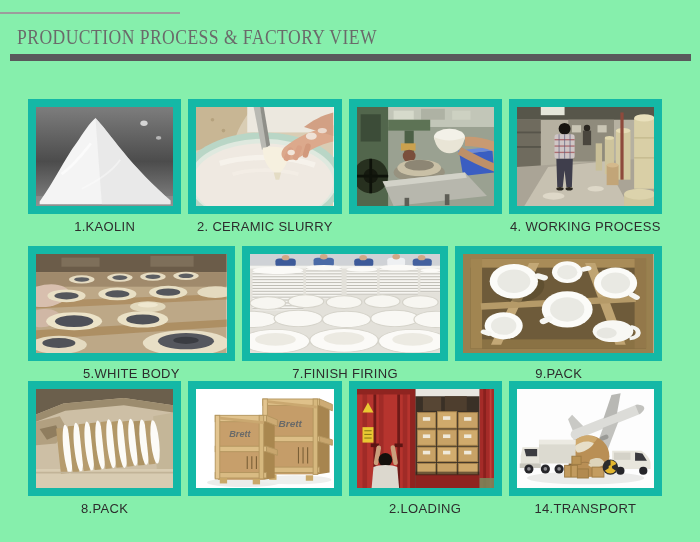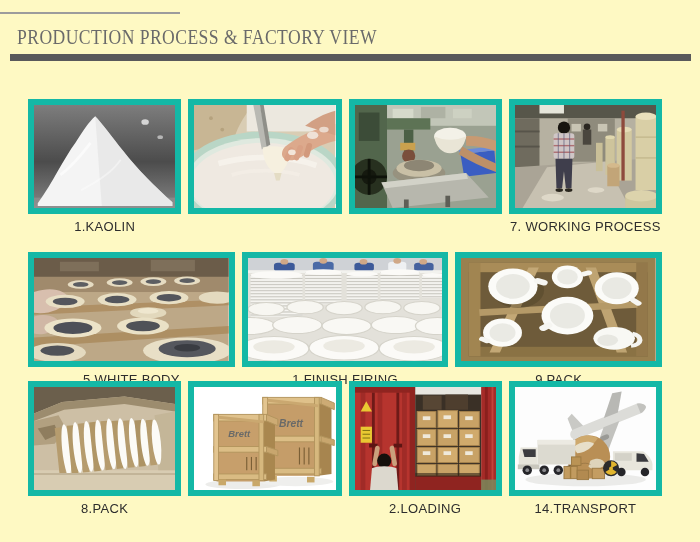--- a/index.html
+++ b/index.html
@@ -1,28 +1,28 @@
 <!DOCTYPE html>
 <html><head>
 <meta charset="utf-8">
 <style>
   html,body{margin:0;padding:0;background:#ffffff;}
-  .page{position:relative;width:700px;height:542px;background:#fef9c3;overflow:hidden;
+  .page{position:relative;width:700px;height:542px;background:#86efac;overflow:hidden;
         font-family:"Liberation Sans",sans-serif;}
   
   .topline{position:absolute;left:0;top:12px;width:180px;height:2px;background:#9c9c9c;}
   .title{position:absolute;left:17px;top:26px;margin:0;font-family:"Liberation Serif",serif;
          font-weight:400;font-size:20px;color:#6a6a6a;letter-spacing:.5px;white-space:nowrap;
          transform:scaleX(.88);transform-origin:left center;}
   .rule{position:absolute;left:10px;top:54px;width:681px;height:7px;background:#59595b;}
   
   .row{position:absolute;left:28px;width:634px;display:flex;gap:7px;}
-  .r1{top:99px}.r2{top:252px}.r3{top:381px}
+  .r1{top:99px}.r2{top:246px}.r3{top:381px}
   .cell{flex:1;display:flex;flex-direction:column;align-items:center;margin:0;}
-  .ph{width:100%;height:115px;box-sizing:border-box;border:6px solid #14b8a6;background:#fff;
+  .ph{width:100%;height:115px;box-sizing:border-box;border:8px solid #14b8a6;background:#fff;
       overflow:hidden;position:relative;}
   .ph svg{display:block;width:100%;height:100%;}
   .cap{margin-top:5px;font-size:13px;color:#2d2d2d;letter-spacing:.3px;white-space:nowrap;}
   
   .p6{position:absolute;inset:0;background:#dfe1e3;}
   .p6 .win{position:absolute;left:0;top:0;width:100%;height:12%;background:#eef0f2;}
   .p6 .cA{position:absolute;left:1%;top:6%;width:17%;height:90%;
           background:repeating-linear-gradient(180deg,#565b60 0 3px,#cdd2d6 3px 7px);}
   .p6 .cB{position:absolute;left:20%;top:0;width:24%;height:100%;
           background:repeating-linear-gradient(180deg,#45494e 0 2.5px,#b4b9be 2.5px 5px);}
@@ -91,20 +91,21 @@
           <path d="M150,20 C128,25 110,33 97,44 C93,48 92,54 96,57 C104,61 113,56 120,51 C130,44 141,40 150,38 Z" fill="#dca98c"></path>
           <path d="M150,6 C138,9 127,15 118,22 L150,32 Z" fill="#d2a084"></path>
           <rect x="98" y="44" width="6" height="16" rx="3" fill="#d9a185" transform="rotate(24 101 52)"></rect>
           <rect x="108" y="42" width="6" height="17" rx="3" fill="#d9a185" transform="rotate(20 111 50)"></rect>
           <rect x="118" y="40" width="6" height="16" rx="3" fill="#d2997c" transform="rotate(16 121 48)"></rect>
           <ellipse cx="126" cy="32" rx="6" ry="4" fill="#f1e7de" opacity=".9"></ellipse>
           <ellipse cx="138" cy="26" rx="5" ry="3" fill="#f1e7de" opacity=".8"></ellipse>
           <ellipse cx="104" cy="50" rx="4" ry="3" fill="#f4ece2" opacity=".9"></ellipse>
         </svg>
       </div>
+      <figcaption class="cap">2. CERAMIC SLURRY</figcaption>
     </figure>
 
     <figure class="cell">
       <div class="ph">
         <svg viewBox="0 0 150 109" preserveAspectRatio="none">
           <rect width="150" height="109" fill="#9aa191"></rect>
           <rect width="150" height="22" fill="#c2c6b8"></rect>
           <rect x="40" y="4" width="22" height="10" fill="#d6dacb"></rect>
             <rect x="70" y="2" width="26" height="12" fill="#aeb2a4"></rect>
             <rect x="104" y="4" width="20" height="10" fill="#cdd1c2"></rect>
@@ -173,21 +174,21 @@
           <line x1="41" y1="43" x2="63" y2="43" stroke="#a65a5e" stroke-width="1.5" opacity=".8"></line>
           <line x1="41" y1="50" x2="63" y2="50" stroke="#a65a5e" stroke-width="1.5" opacity=".8"></line>
           <line x1="46" y1="30" x2="46" y2="57" stroke="#5a5a7a" stroke-width="1.2" opacity=".6"></line>
           <line x1="52" y1="30" x2="52" y2="57" stroke="#5a5a7a" stroke-width="1.2" opacity=".6"></line>
           <line x1="58" y1="30" x2="58" y2="57" stroke="#5a5a7a" stroke-width="1.2" opacity=".6"></line>
           <path d="M43,57 L61,57 L60,88 L54,88 L52,70 L50,88 L44,88 Z" fill="#3f3e4c"></path>
           <ellipse cx="47" cy="90" rx="4" ry="2" fill="#2a261e"></ellipse>
             <ellipse cx="57" cy="90" rx="4" ry="2" fill="#2a261e"></ellipse>
         </svg>
       </div>
-      <figcaption class="cap">7. WORKING PROCESS</figcaption>
+      <figcaption class="cap">4. WORKING PROCESS</figcaption>
     </figure>
   </div>
 
   <div class="row r2">
 
     <figure class="cell">
       <div class="ph">
         <svg viewBox="0 0 150 109" preserveAspectRatio="none">
           <rect width="150" height="109" fill="#bda887"></rect>
           <rect width="150" height="20" fill="#6b5c49"></rect>
@@ -275,21 +276,21 @@
             <ellipse cx="146" cy="72" rx="17" ry="9" fill="#f9f8f4"></ellipse>
             <ellipse cx="20" cy="96" rx="27" ry="13" fill="#fbfaf7"></ellipse>
               <ellipse cx="74" cy="95" rx="27" ry="13" fill="#fbfaf7"></ellipse>
             <ellipse cx="128" cy="96" rx="27" ry="13" fill="#fbfaf7"></ellipse>
           </g>
           <ellipse cx="20" cy="94" rx="16" ry="7" fill="#eceae2"></ellipse>
             <ellipse cx="74" cy="93" rx="16" ry="7" fill="#eceae2"></ellipse>
             <ellipse cx="128" cy="94" rx="16" ry="7" fill="#eceae2"></ellipse>
         </svg>
       </div>
-      <figcaption class="cap">1.FINISH FIRING</figcaption>
+      <figcaption class="cap">7.FINISH FIRING</figcaption>
     </figure>
 
     <figure class="cell">
       <div class="ph">
         <svg viewBox="0 0 150 109" preserveAspectRatio="none">
           <rect width="150" height="109" fill="#99804f"></rect>
           <rect x="6" y="5" width="138" height="99" fill="#6e5b3a"></rect>
           <rect x="6" y="5" width="138" height="10" fill="#a98c58"></rect>
           <rect x="6" y="94" width="138" height="10" fill="#8a7244"></rect>
           <rect x="6" y="5" width="9" height="99" fill="#a18551"></rect>

